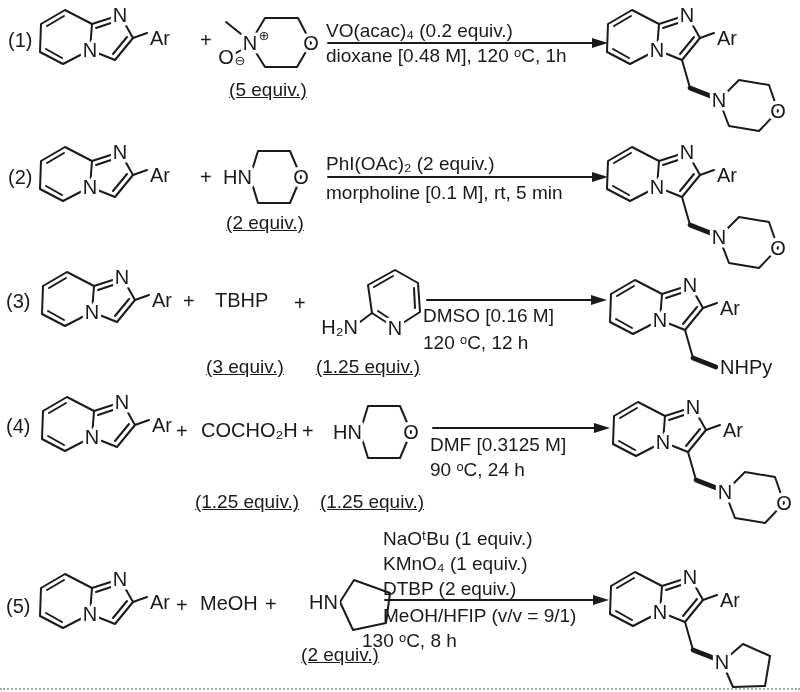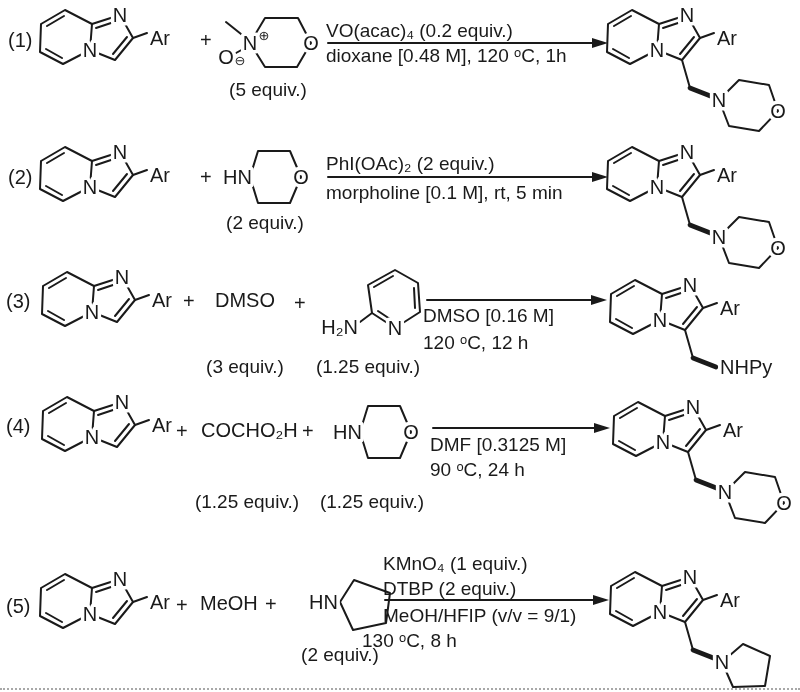--- a/index.html
+++ b/index.html
@@ -8,21 +8,21 @@
     font-family:"Liberation Sans","DejaVu Sans",sans-serif;color:#1a1a1a;overflow:hidden;
   }
   .struct{position:absolute;overflow:visible;}
   .b{fill:none;stroke:#1a1a1a;stroke-width:2;stroke-linecap:round;stroke-linejoin:round;}
   .bb{fill:none;stroke:#1a1a1a;stroke-width:4.6;stroke-linecap:round;}
   text{font-family:"Liberation Sans","DejaVu Sans",sans-serif;}
   .at{font-size:20px;fill:#1a1a1a;paint-order:stroke;stroke:#ffffff;stroke-width:7px;stroke-linejoin:round;}
   .sm{font-size:13px;fill:#1a1a1a;paint-order:stroke;stroke:#ffffff;stroke-width:4px;}
   .txt{position:absolute;font-size:20px;line-height:1.15;white-space:nowrap;}
   .cond{position:absolute;font-size:19px;line-height:1.1;text-align:left;white-space:nowrap;}
-  .eq{position:absolute;font-size:19px;width:130px;text-align:center;white-space:nowrap;}
+  .eq{position:absolute;font-size:19px;width:130px;text-align:center;white-space:nowrap;text-decoration:underline;}
   .rnum{position:absolute;font-size:20px;}
   .arrow-svg{position:absolute;overflow:visible;}
   .rule{position:absolute;left:0;right:0;top:688px;border-top:2px dotted #a8a8a8;}
 </style>
 </head>
 <body>
 
 <div class="scheme">
 
   <svg width="0" height="0" style="position:absolute">
@@ -107,21 +107,21 @@
   <svg class="struct" style="left:597px;top:137px" width="200" height="148">
     <use href="#ipy-core"></use>
       <use href="#prod-morpho"></use>
   </svg>
 
   <div class="rnum" style="left:6px;top:290px">(3)</div>
   <svg class="struct" style="left:32px;top:262px" width="150" height="80">
       <use href="#ipy-core"></use>
     </svg>
   <div class="txt" style="left:183px;top:290px">+</div>
-  <div class="txt" style="left:215px;top:289px">DMSO</div>
+  <div class="txt" style="left:215px;top:289px">TBHP</div>
   <div class="txt" style="left:294px;top:292px">+</div>
   <svg class="struct" style="left:310px;top:265px" width="125" height="72">
     <g>
       <path class="b" d="M85,5 L108,18 L110,47 L85,63 L62,48 L58,20 Z"></path>
       <line class="b" x1="83" y1="11" x2="64" y2="22"></line>
       <line class="b" x1="104" y1="23" x2="105" y2="43"></line>
       <line class="b" x1="68" y1="46" x2="83" y2="56"></line>
       <line class="b" x1="50" y1="57" x2="62" y2="48"></line>
     </g>
     <text class="at" x="48" y="62" text-anchor="end" dominant-baseline="central">H₂N</text>
@@ -172,20 +172,21 @@
       <use href="#ipy-core"></use>
     </svg>
   <div class="txt" style="left:176px;top:594px">+</div>
   <div class="txt" style="left:200px;top:592px">MeOH</div>
   <div class="txt" style="left:265px;top:593px">+</div>
   <svg class="struct" style="left:292px;top:575px" width="112" height="64">
     <path class="b" d="M48,27 L62,5 L98,18 L94,48 L61,55 Z"></path>
     <text class="at" x="46" y="27" text-anchor="end" dominant-baseline="central">HN</text>
   </svg>
   <div class="eq" style="left:275px;top:644px">(2 equiv.)</div>
+  <div class="cond" style="left:383px;width:226px;top:529px">NaOᵗBu (1 equiv.)</div>
   <div class="cond" style="left:383px;width:226px;top:554px">KMnO₄ (1 equiv.)</div>
   <div class="cond" style="left:383px;width:226px;top:579px">DTBP (2 equiv.)</div>
   <svg class="arrow-svg" style="left:385px;top:594px" width="224" height="12">
     <line class="b" x1="0" y1="6" x2="210" y2="6"></line>
     <polygon points="208,1 224,6 208,11" fill="#1a1a1a"></polygon>
   </svg>
   <div class="cond" style="left:383px;width:226px;top:606px">MeOH/HFIP (v/v = 9/1)</div>
   <div class="cond" style="left:362px;width:226px;top:631px">130 ᵒC, 8 h</div>
   <svg class="struct" style="left:600px;top:562px" width="190" height="130">
     <use href="#ipy-core"></use>

